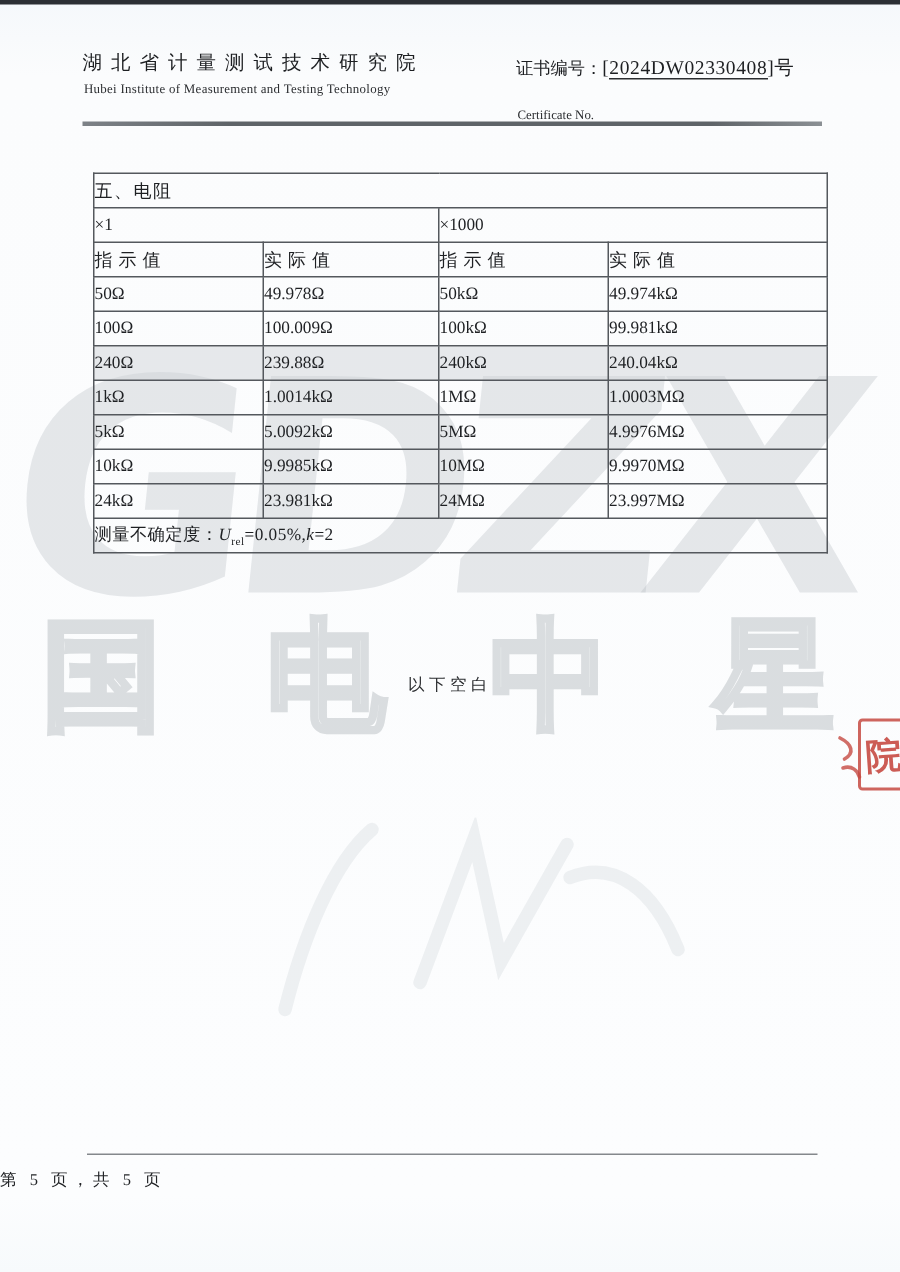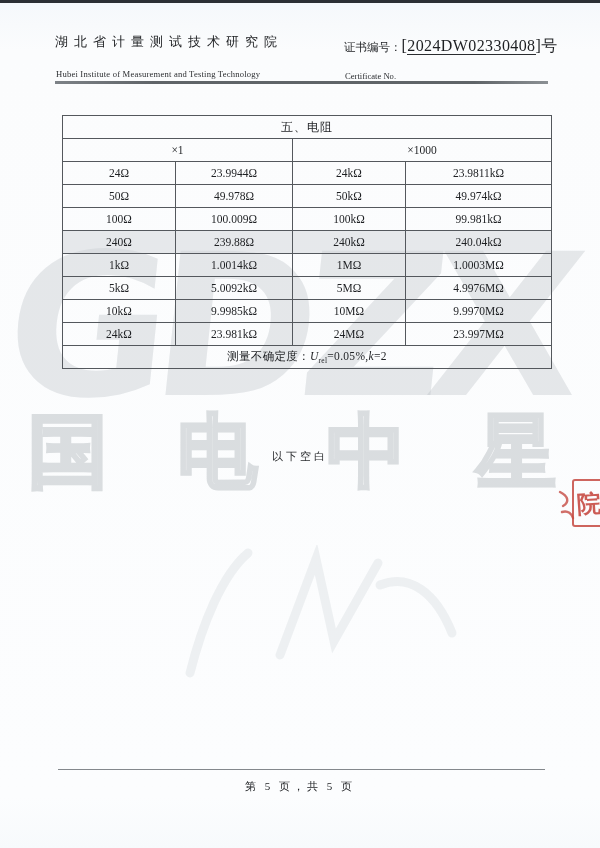--- a/index.html
+++ b/index.html
@@ -12,28 +12,28 @@
   }
   .top-strip { position:absolute; left:0; top:0; width:600px; height:3px; background:#2c2f34; }
 
   
   .inst-cn {
     position:absolute; left:55px; top:33px;
     font-size:13px; font-weight:normal; letter-spacing:6px;
     color:#1d1f22; white-space:nowrap;
   }
   .inst-en {
-    position:absolute; left:56px; top:69px;
+    position:absolute; left:56px; top:54px;
     font-size:8.6px; color:#2b2d30; letter-spacing:.2px;
   }
   .cert-line {
     position:absolute; left:344px; top:36px;
     font-size:11.5px; color:#1d1f22; white-space:nowrap;
   }
-  .cert-no { font-size:16px; letter-spacing:.4px; }
+  .cert-no { font-size:13px; letter-spacing:.4px; }
   .cert-no .num { border-bottom:1px solid #2a2c2f; padding-bottom:0px; }
   .cert-en {
     position:absolute; left:345px; top:71px;
     font-size:8.6px; color:#2b2d30;
   }
   .header-rule {
     position:absolute; left:55px; top:81px; width:493px; height:2.6px;
     background:linear-gradient(90deg,#7d8287,#5f6468 20%,#5f6468 85%,#8b9094);
   }
 
@@ -59,21 +59,21 @@
   }
   .wm-signature { position:absolute; left:130px; top:545px; opacity:.55; }
 
   
   table.res {
     position:absolute; left:62px; top:115px; width:489px;
     border-collapse:collapse; table-layout:fixed;
     font-size:11.5px; color:#1e2023;
   }
   table.res td {
-    border:1px solid #54585d; text-align:center; vertical-align:middle;
+    border:1px solid #54585d; vertical-align:middle;
     padding:0; height:22px; background:transparent;
   }
   td.title-cell { text-align:left; padding-left:9px; font-size:12px; letter-spacing:1px; height:21px; }
   td.group-cell { font-size:11.5px; height:21px; font-family:"Liberation Serif", serif; }
   td.head-cell  { font-size:12px; letter-spacing:4px; height:22px; }
   tr.wm-band td { background:rgba(207,211,215,0.48); }
   td.uncert-cell { text-align:left; padding-left:8px; font-size:11.5px; height:23px; letter-spacing:.3px; }
   .ital { font-style:italic; }
   sub.small { font-size:7.5px; }
 
@@ -91,21 +91,21 @@
     position:absolute; left:3px; top:7px;
     font-size:24px; font-weight:bold; color:rgba(198,74,66,0.9);
     transform:rotate(-4deg);
   }
   .stamp-squiggle { position:absolute; left:556px; top:486px; }
 
   
   .footer-rule { position:absolute; left:58px; top:769px; width:487px; height:1.2px; background:#84888c; }
   .footer-text {
     position:absolute; left:0; top:779px; width:600px;
-    text-align:center; font-size:11px; letter-spacing:3px; color:#222427;
+    font-size:11px; letter-spacing:3px; color:#222427;
   }
 </style>
 </head>
 <body>
 
 <div class="page">
 
   <div class="top-strip"></div>
 
   <div class="wm-layer">
@@ -142,24 +142,24 @@
     </colgroup>
     <tbody>
       <tr>
         <td class="title-cell" colspan="4">五、电阻</td>
       </tr>
       <tr>
         <td class="group-cell" colspan="2">×1</td>
         <td class="group-cell" colspan="2">×1000</td>
       </tr>
       <tr>
-        <td>24Ω</td>
-        <td>23.9944Ω</td>
-        <td>24kΩ</td>
-        <td>23.9811kΩ</td>
+        <td class="head-cell">指示值</td>
+        <td class="head-cell">实际值</td>
+        <td class="head-cell">指示值</td>
+        <td class="head-cell">实际值</td>
       </tr>
       <tr>
         <td>50Ω</td>
         <td>49.978Ω</td>
         <td>50kΩ</td>
         <td>49.974kΩ</td>
       </tr>
       <tr>
         <td>100Ω</td>
         <td>100.009Ω</td>

